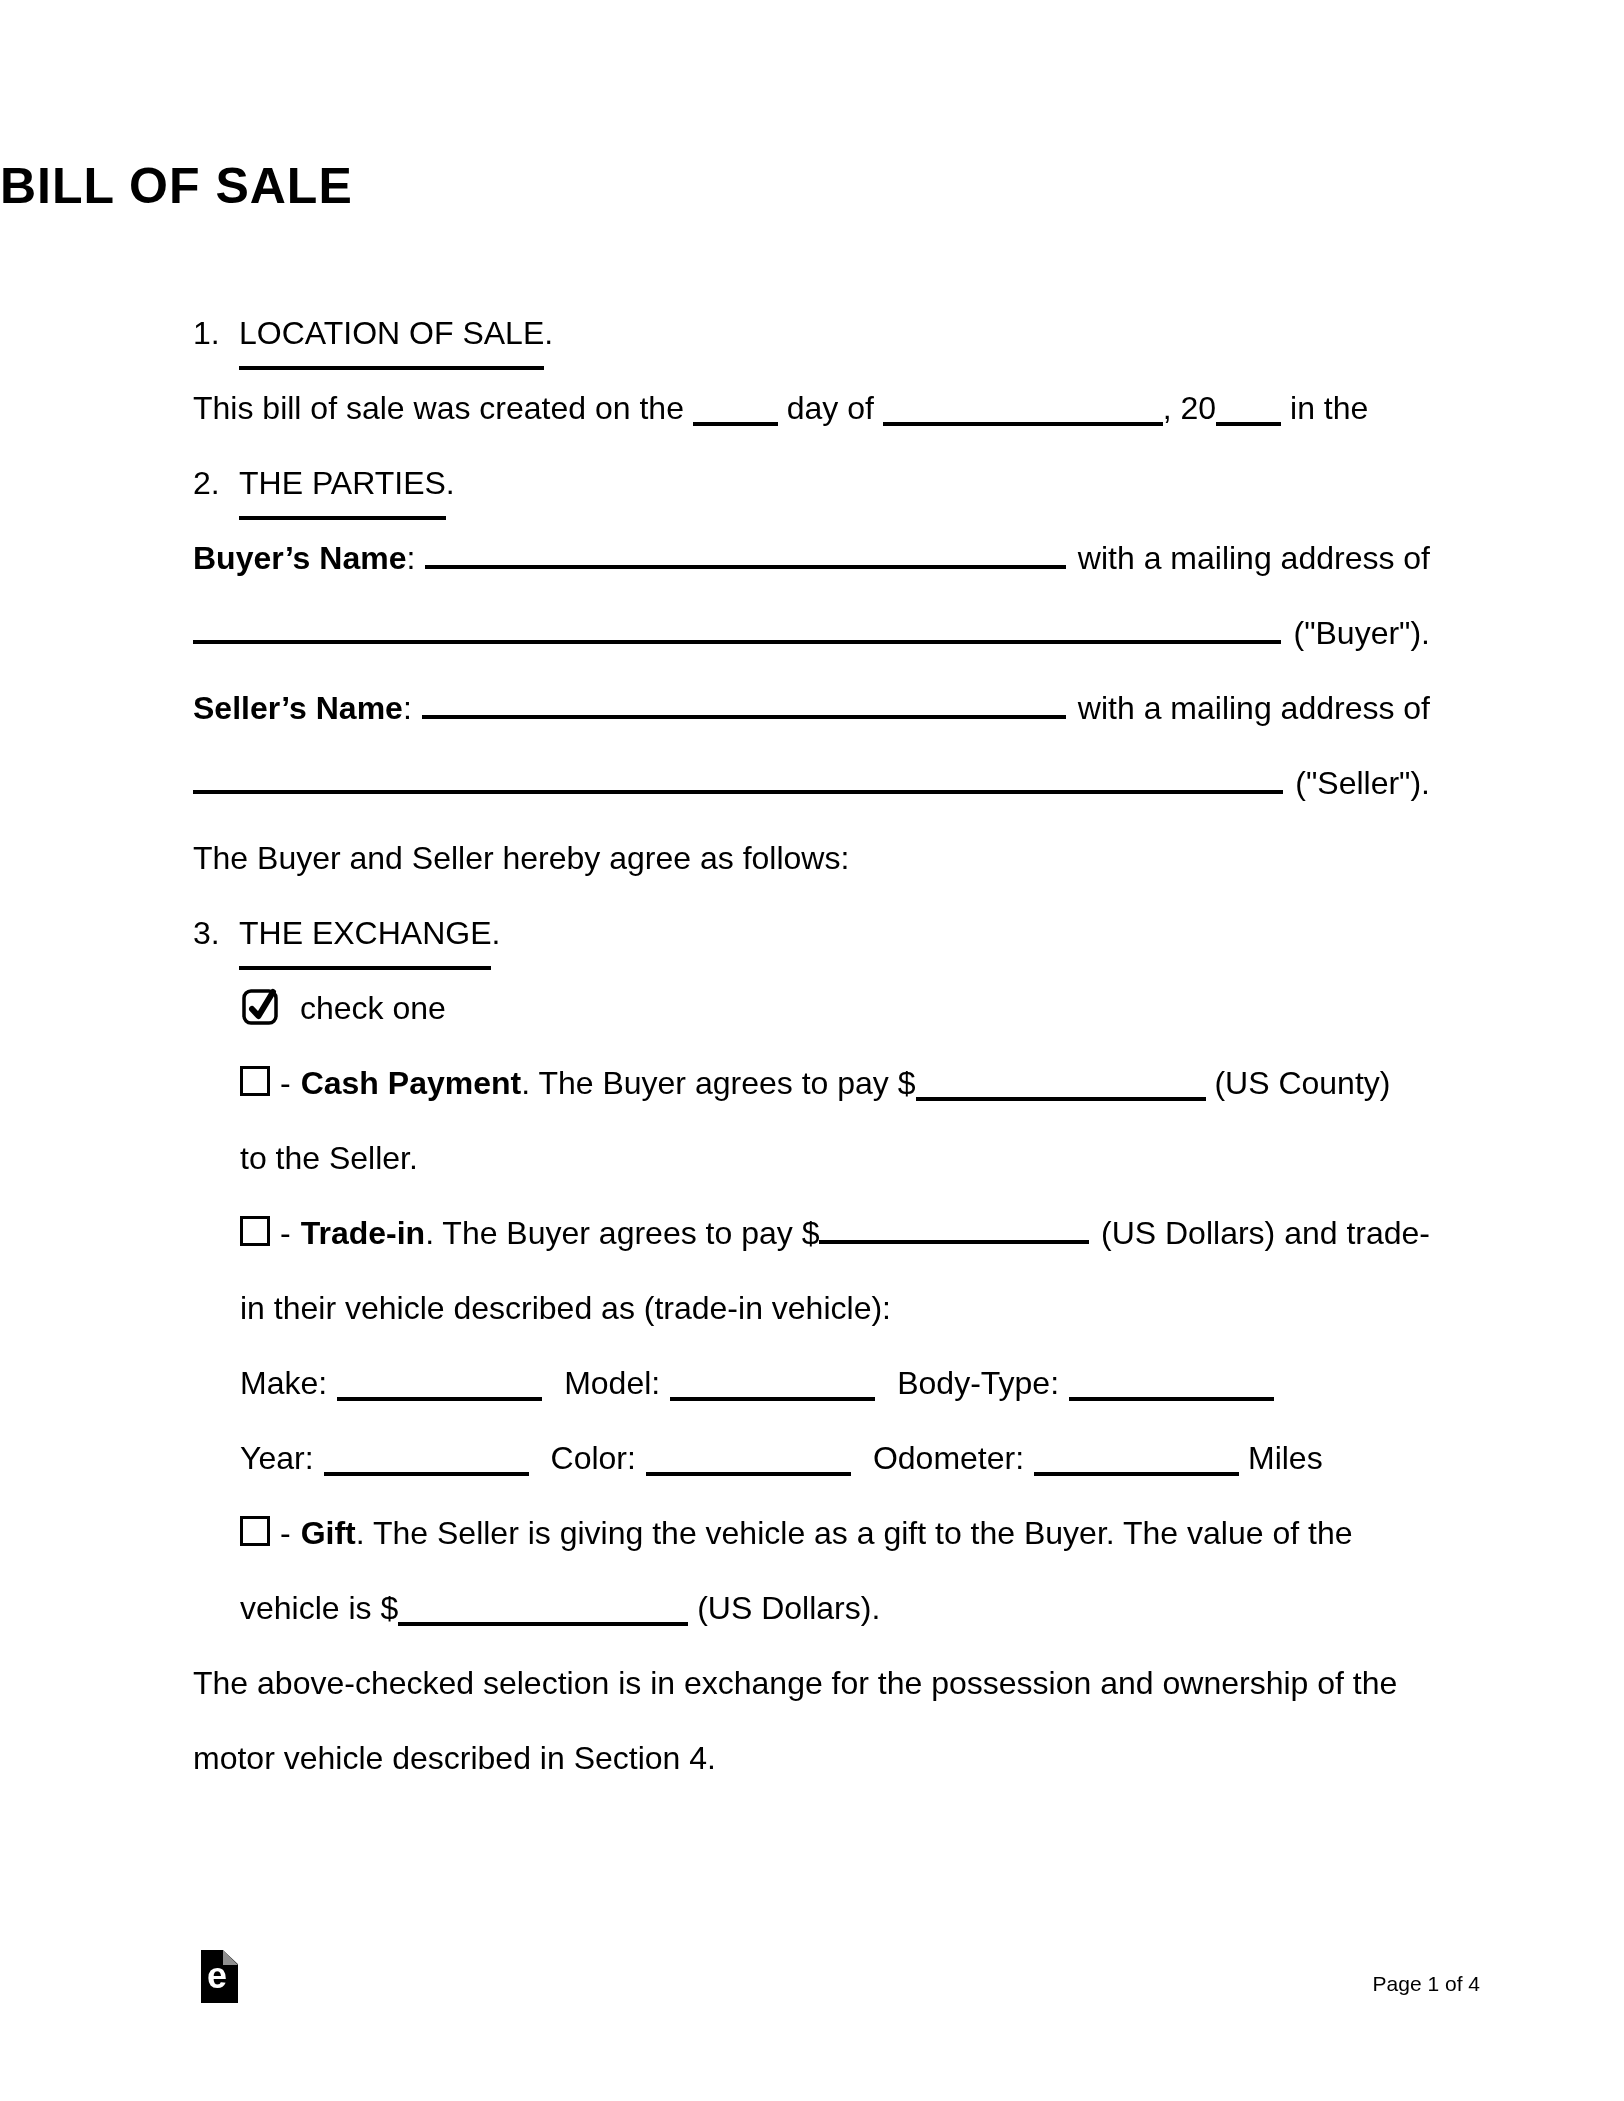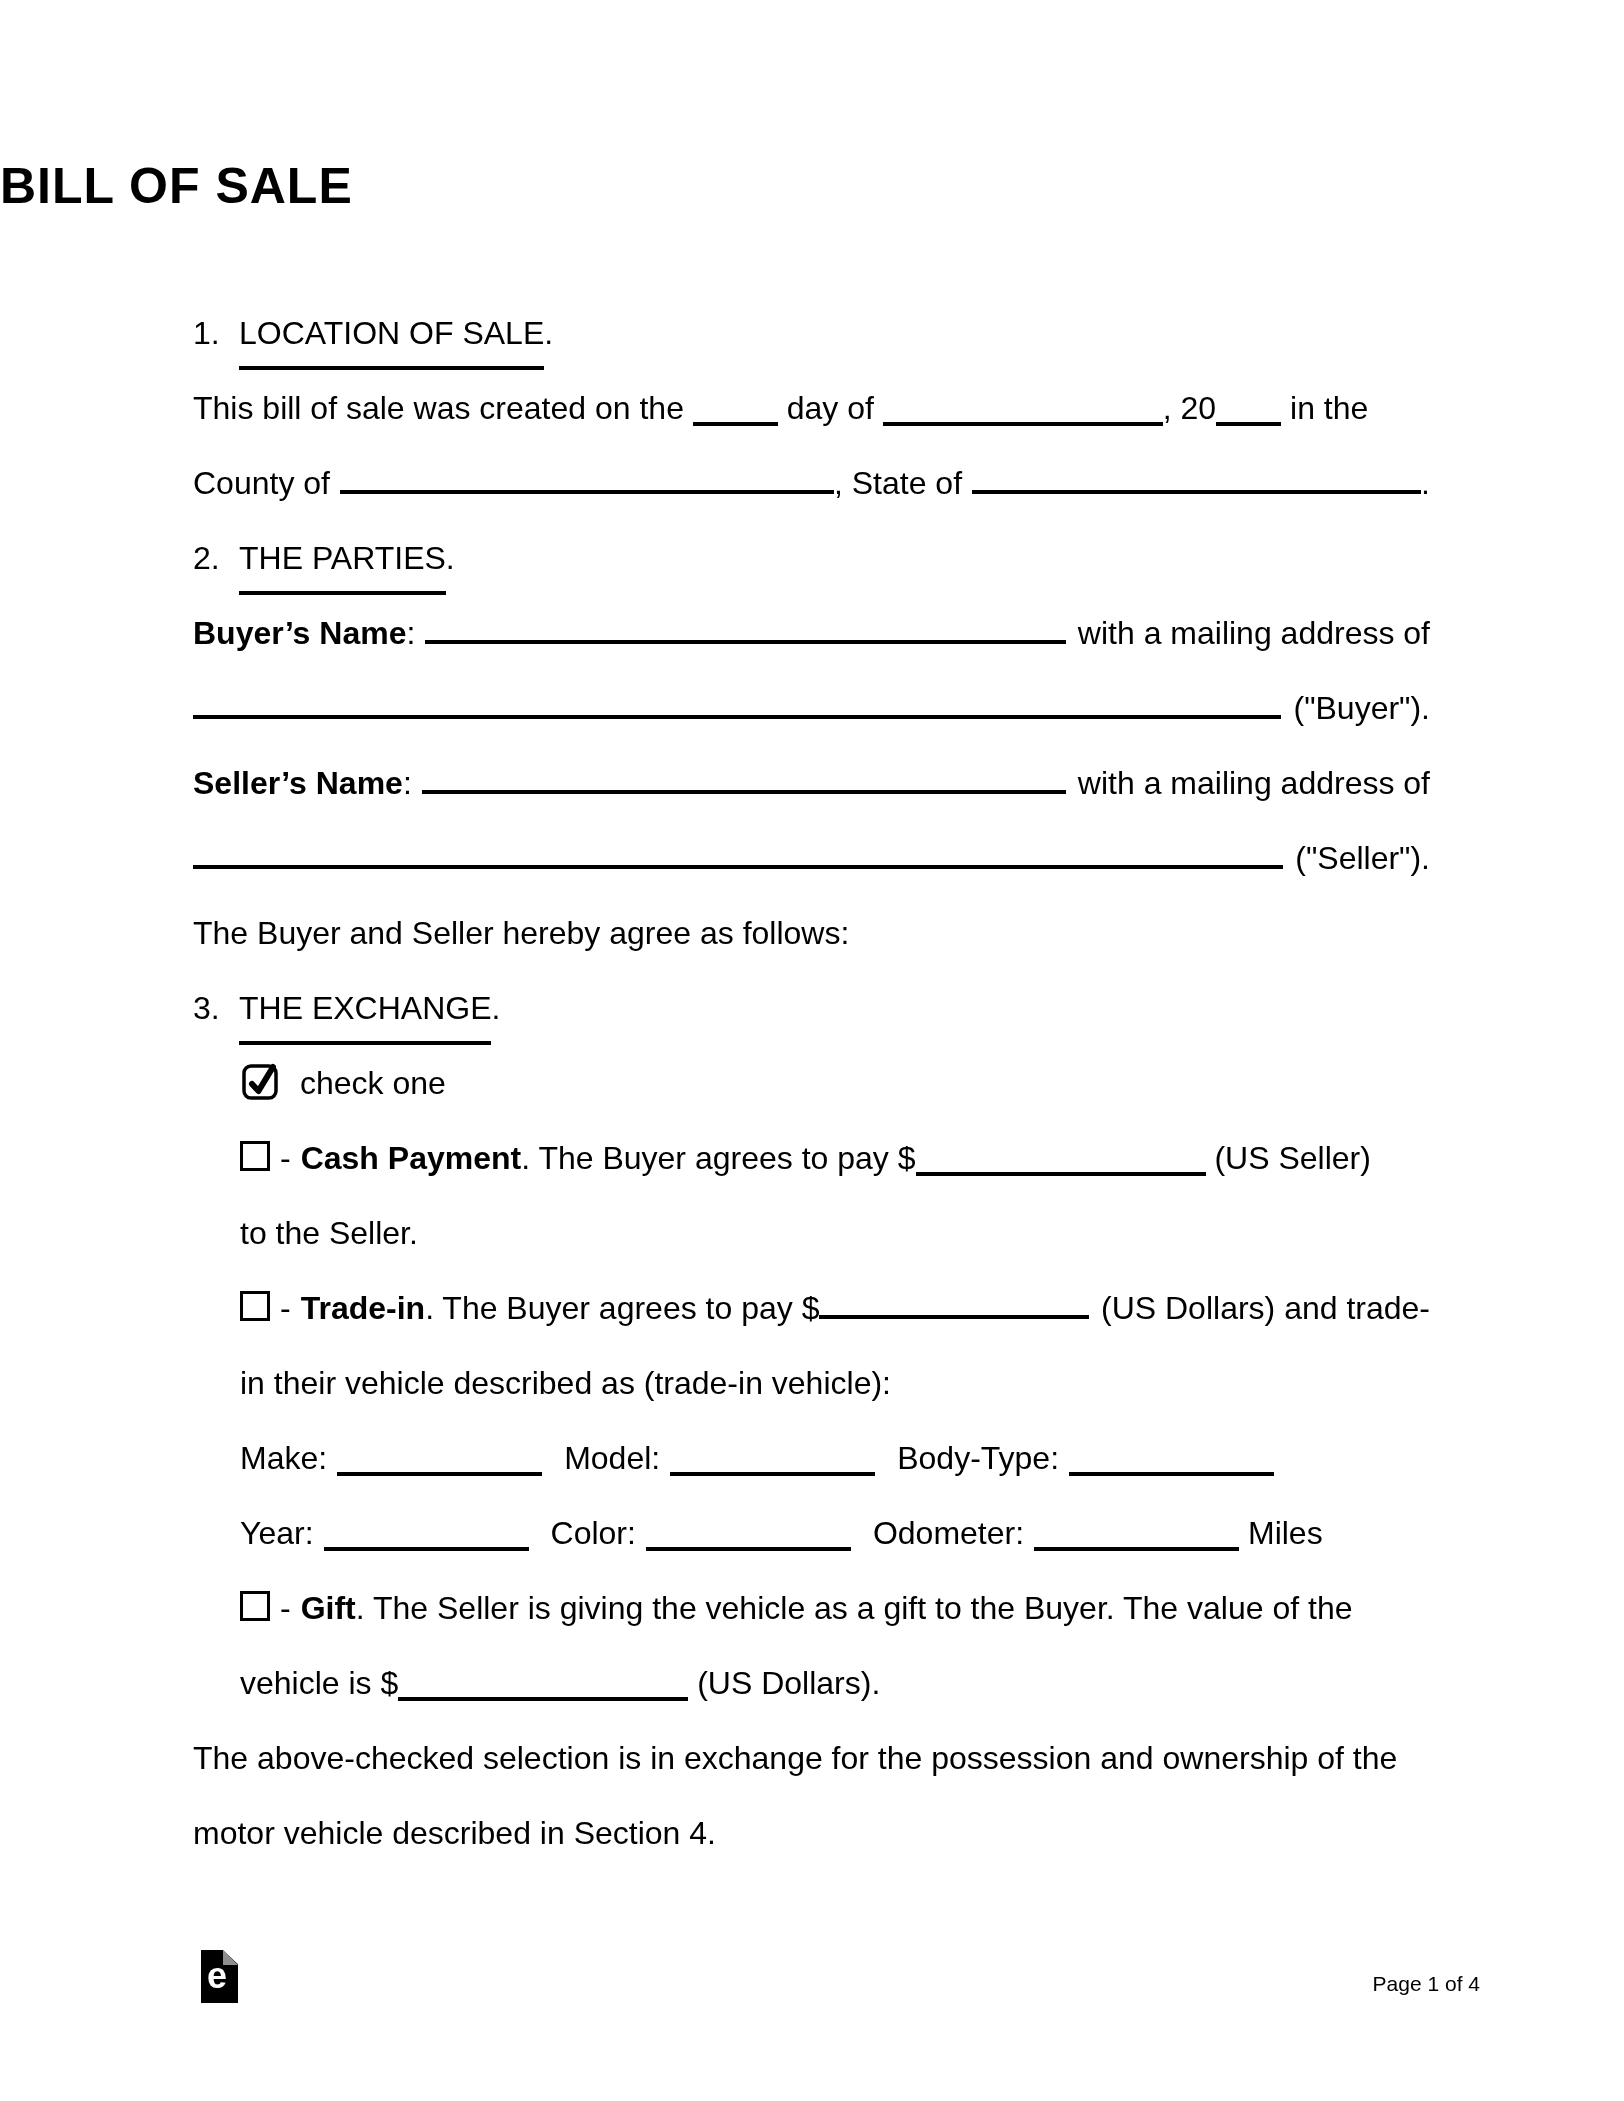--- a/index.html
+++ b/index.html
@@ -50,27 +50,20 @@
 <div class="page">
 
   <div class="title">BILL OF SALE</div>
 
   <div class="content">
 
     <div class="line"><span class="hnum">1.</span><span class="htext">LOCATION OF SALE</span><span>.</span></div>
 
     <div class="line"><span>This bill of sale was created on the </span><span class="blank w85"></span><span> day of </span><span class="blank w280"></span><span>, 20</span><span class="blank w65"></span><span> in the</span></div>
 
-    <div class="line-flex">
-        <span class="pr">County of</span>
-        <span class="blank grow1"></span>
-        <span class="pr">, State of</span>
-        <span class="blank grow2"></span>
-        <span>.</span>
-      </div>
 
     <div class="line"><span class="hnum">2.</span><span class="htext">THE PARTIES</span><span>.</span></div>
 
     <div class="line-flex">
         <span class="pr"><b>Buyer’s Name</b><span>:</span></span>
         <span class="blank growfill"></span>
         <span class="pl">with a mailing address of</span>
       </div>
 
     <div class="line-flex">
@@ -91,21 +84,21 @@
 
     <div class="line"><span>The Buyer and Seller hereby agree as follows:</span></div>
 
     <div class="line"><span class="hnum">3.</span><span class="htext">THE EXCHANGE</span><span>.</span></div>
 
     <div class="line indent"><svg class="cbi" width="44" height="44" viewBox="0 0 44 44">
           <rect x="4" y="7" width="32" height="32" rx="7" fill="none" stroke="#000" stroke-width="3.5"></rect>
           <polyline points="12,25 18.5,32 33,8" fill="none" stroke="#000" stroke-width="6" stroke-linecap="round" stroke-linejoin="round"></polyline>
         </svg><span>check one</span></div>
 
-    <div class="line indent"><span class="box"></span><span class="dash">-</span><b>Cash Payment</b><span>. The Buyer agrees to pay $</span><span class="blank w290"></span><span> (US Seller)</span></div>
+    <div class="line indent"><span class="box"></span><span class="dash">-</span><b>Cash Payment</b><span>. The Buyer agrees to pay $</span><span class="blank w290"></span><span> (US County)</span></div>
 
     <div class="line indent"><span>to the Seller.</span></div>
 
     <div class="line-flex indent">
         <span><span class="box"></span><span class="dash">-</span><b>Trade-in</b><span>. The Buyer agrees to pay $</span></span>
         <span class="blank growfill"></span>
         <span class="pl">(US Dollars) and trade-</span>
       </div>
 
     <div class="line indent"><span>in their vehicle described as (trade-in vehicle):</span></div>

